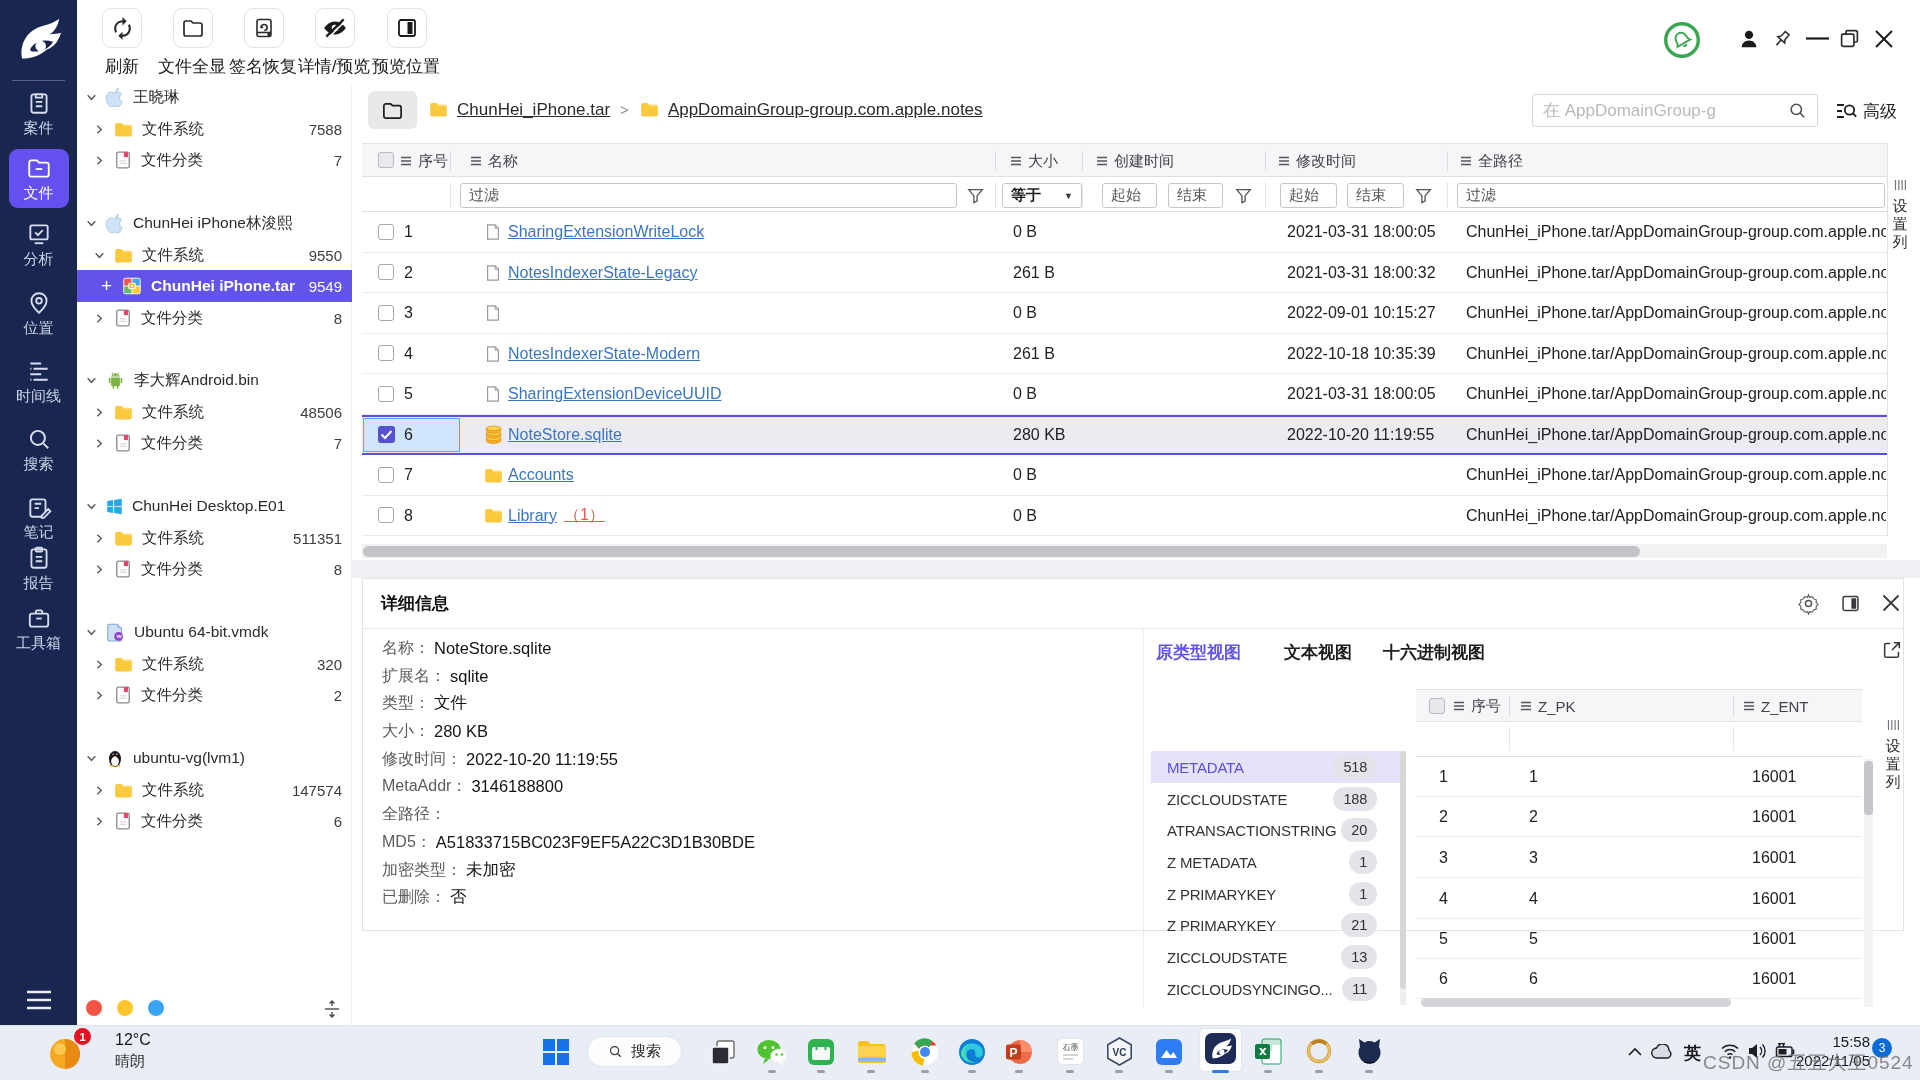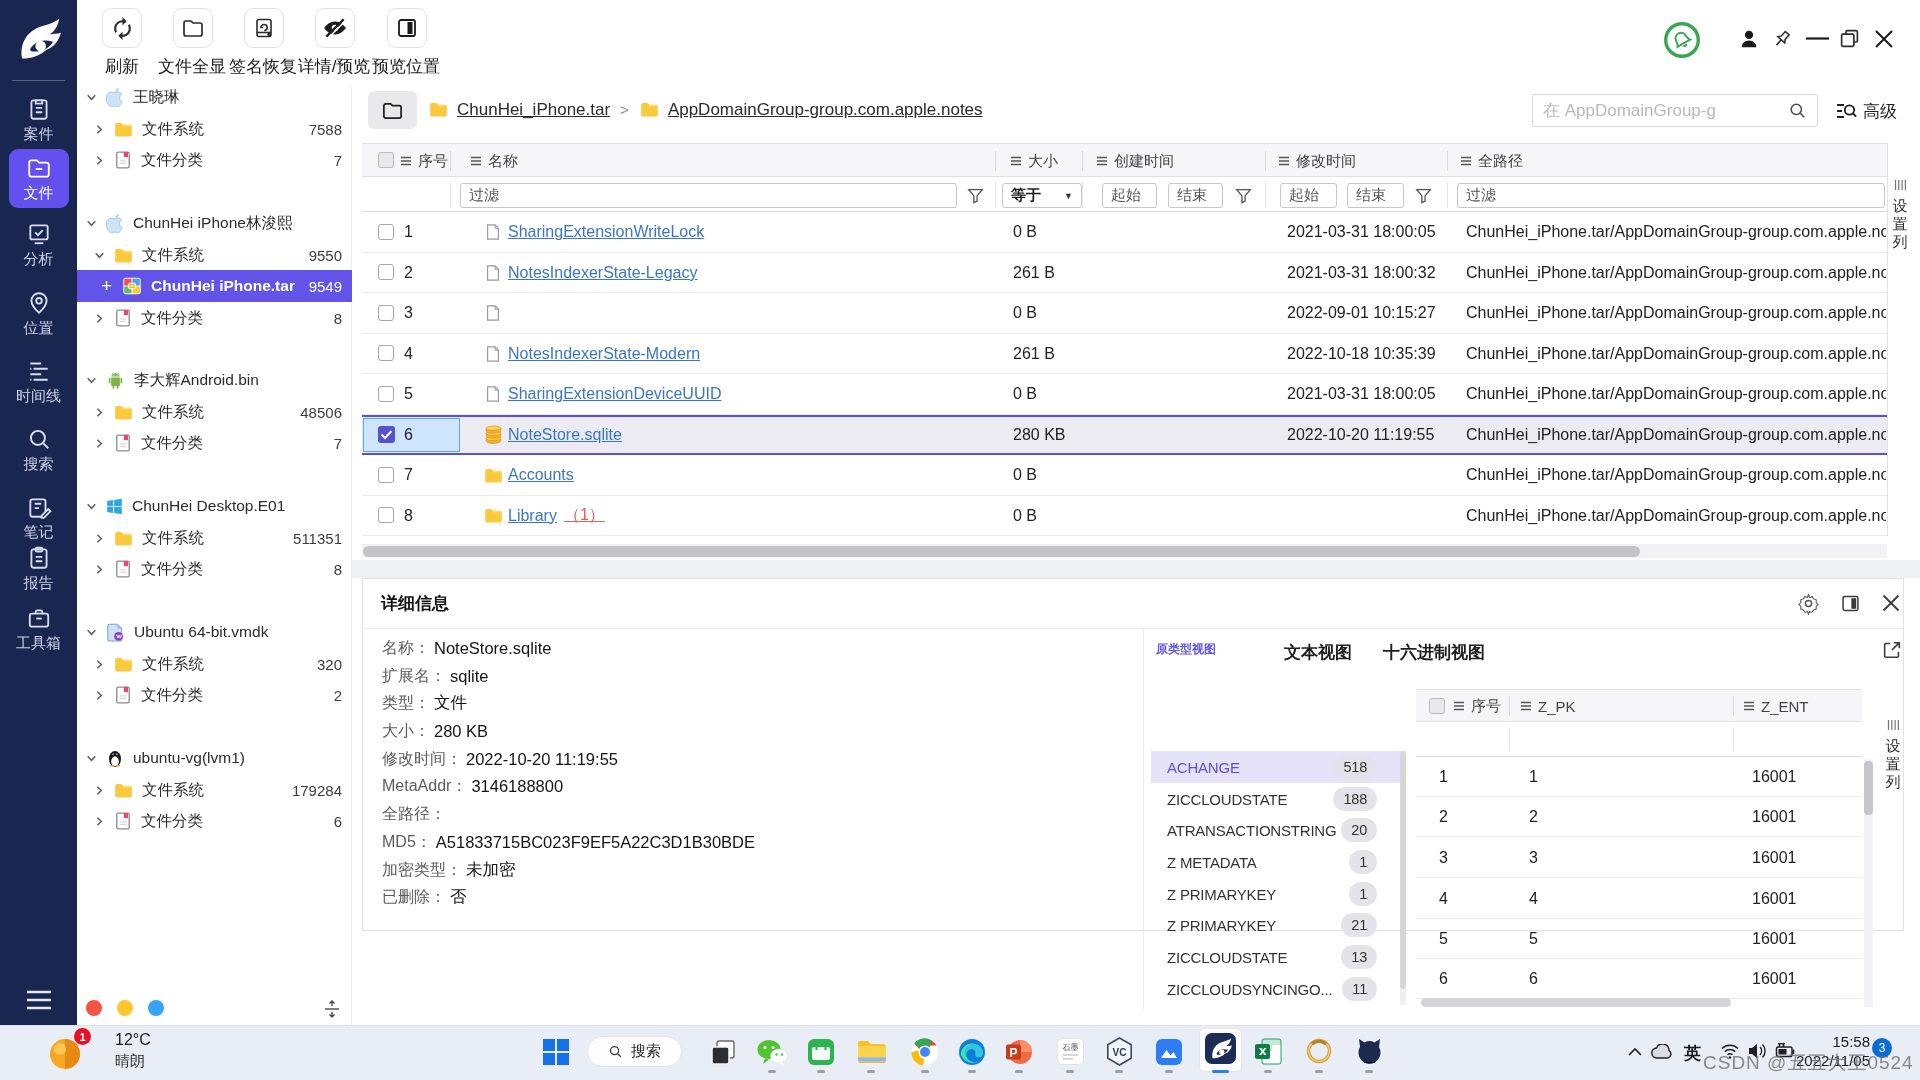--- a/index.html
+++ b/index.html
@@ -38,21 +38,21 @@
 <div class="abs" style="left:0;top:0;width:77px;height:1025px;background:#192650;z-index:1"></div>
 
 <svg class="abs" style="left:15px;top:16px;z-index:2" width="46" height="46" viewBox="0 0 52 52">
  <path d="M8 48 C5 32 13 16 32 11 C39 9 45 7 50 3 C48.5 11 45 17 39 21 C43 20 48 20.5 52 19 C49 29 44 35 36 38 C28 45 18 49 8 48 Z" fill="#fff"></path>
  <path d="M17 38 C22 28 32 26 43 29 C38 38 27 41 19 40 C17.8 39.5 17.2 39 17 38 Z" fill="#192650"></path>
  <circle cx="29" cy="34" r="6" fill="#fff"></circle>
 </svg>
 <div class="abs" style="left:12px;top:80px;width:53px;height:1px;background:rgba(255,255,255,.28);z-index:2"></div>
 
 <div class="abs" style="left:9px;top:149px;width:60px;height:59px;background:#6450ee;border-radius:9px;z-index:1"></div>
-<div class="nav" style="top:96px">
+<div class="nav" style="top:90px">
     <svg width="26" height="26" viewBox="0 0 24 24" fill="none" stroke="#d8deef" stroke-width="1.7">
       <rect x="5" y="4" width="14" height="17" rx="2"></rect>
       <path d="M9 4h6v3H9z" fill="#192650"></path>
       <path d="M9 11h6M9 15h6"></path>
     </svg>
     <div>案件</div>
   </div>
 <div class="nav" style="top:155px;color:#fff">
     <svg width="26" height="26" viewBox="0 0 24 24" fill="none" stroke="#fff" stroke-width="1.7">
       <path d="M3 7a2 2 0 0 1 2-2h5l2 2h7a2 2 0 0 1 2 2v9a2 2 0 0 1-2 2H5a2 2 0 0 1-2-2z"></path>
@@ -330,21 +330,21 @@
   </div>
 <div class="trow l2" style="top:774px">
     <svg width="13" height="13" viewBox="0 0 12 12" fill="none" stroke="#5f5f5f" stroke-width="1.4">
       <path d="M4 2.5l3.7 3.5L4 9.5"></path>
     </svg>
     <svg class="ic" width="21" height="21" viewBox="0 0 24 24">
       <path d="M2.5 6.5A2 2 0 0 1 4.5 4.5h5l2 2.2h8a2 2 0 0 1 2 2V18a2 2 0 0 1-2 2h-15a2 2 0 0 1-2-2z" fill="#fac93e"></path>
       <path d="M11.5 6.7l2-.2 8 .5v1.5l-10-.3z" fill="#fddd74"></path>
     </svg>
     <span>文件系统</span>
-    <span class="cnt">179284</span>
+    <span class="cnt">147574</span>
   </div>
 <div class="trow l2" style="top:805px">
     <svg width="13" height="13" viewBox="0 0 12 12" fill="none" stroke="#5f5f5f" stroke-width="1.4">
       <path d="M4 2.5l3.7 3.5L4 9.5"></path>
     </svg>
     <svg class="ic" width="20" height="20" viewBox="0 0 24 24">
       <rect x="4.5" y="2.5" width="15" height="19" rx="2" fill="#fff" stroke="#8b8b8f" stroke-width="1.6"></rect>
       <rect x="13" y="2.5" width="5" height="6" fill="#f0426d"></rect>
       <path d="M8 13h8M8 16h8" stroke="#d9d9dc" stroke-width="1.3"></path>
     </svg>
@@ -722,29 +722,29 @@
       <span>A51833715BC023F9EF5A22C3D1B30BDE</span>
     </div>
 <div class="fl" style="top:280px">
       <b>加密类型：</b>
       <span>未加密</span>
     </div>
 <div class="fl" style="top:307px">
       <b>已删除：</b>
       <span>否</span>
     </div>
-<div class="abs" style="left:793px;top:62px;font-size:12px;font-weight:bold;color:#6254e8">原类型视图</div>
+<div class="abs" style="left:793px;top:62px;font-size:17px;font-weight:bold;color:#6254e8">原类型视图</div>
 <div class="abs" style="left:921px;top:62px;font-size:17px;font-weight:bold;color:#1d1d1f">文本视图</div>
 <div class="abs" style="left:1020px;top:62px;font-size:17px;font-weight:bold;color:#1d1d1f">十六进制视图</div>
 <svg class="abs" style="left:1518px;top:60px" width="22" height="22" viewBox="0 0 24 24" fill="none" stroke="#3a3a3e" stroke-width="1.7">
       <path d="M10 5H5.5A1.5 1.5 0 0 0 4 6.5v12A1.5 1.5 0 0 0 5.5 20h12a1.5 1.5 0 0 0 1.5-1.5V14"></path>
       <path d="M14 4h6v6M20 4l-8 8"></path>
     </svg>
 <div class="li" style="top:172px;background:#e5e2f9;color:#5b4fe0;">
-      <span style="overflow:hidden;white-space:nowrap;max-width:178px">ACHANGE</span>
+      <span style="overflow:hidden;white-space:nowrap;max-width:178px">METADATA</span>
       <span class="badge">518</span>
     </div>
 <div class="li" style="top:204px;">
       <span style="overflow:hidden;white-space:nowrap;max-width:178px">ZICCLOUDSTATE</span>
       <span class="badge">188</span>
     </div>
 <div class="li" style="top:235px;">
       <span style="overflow:hidden;white-space:nowrap;max-width:185px">ATRANSACTIONSTRING</span>
       <span class="badge">20</span>
     </div>

